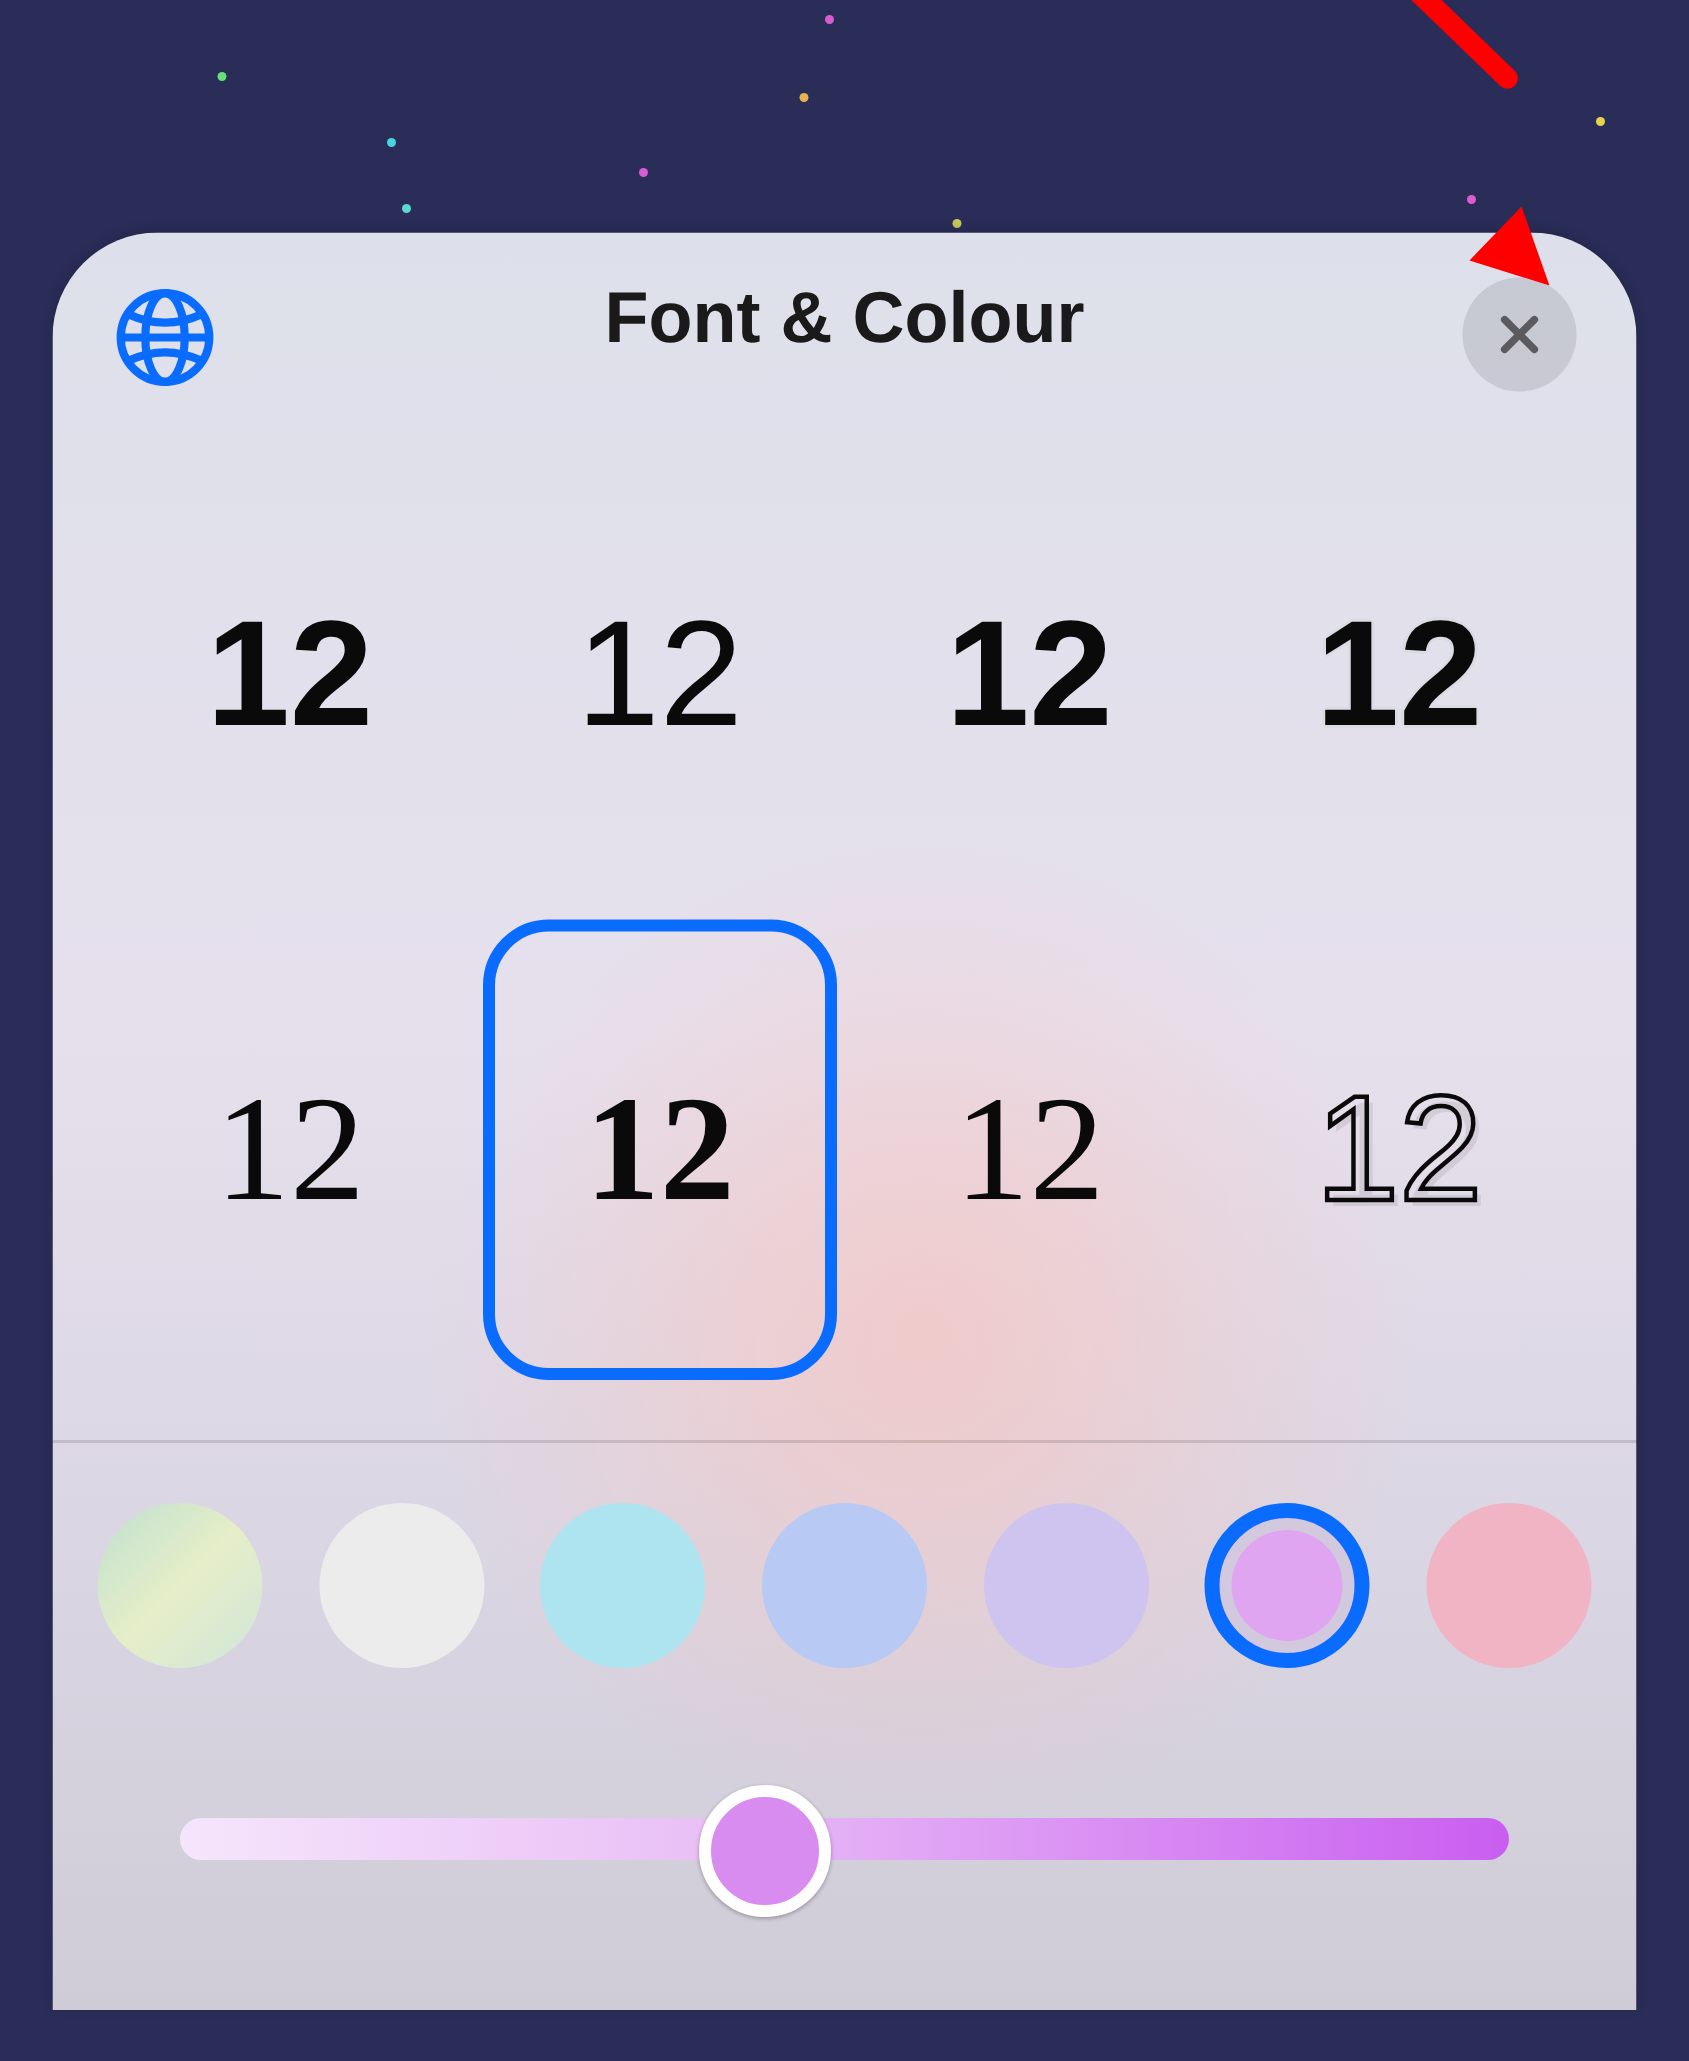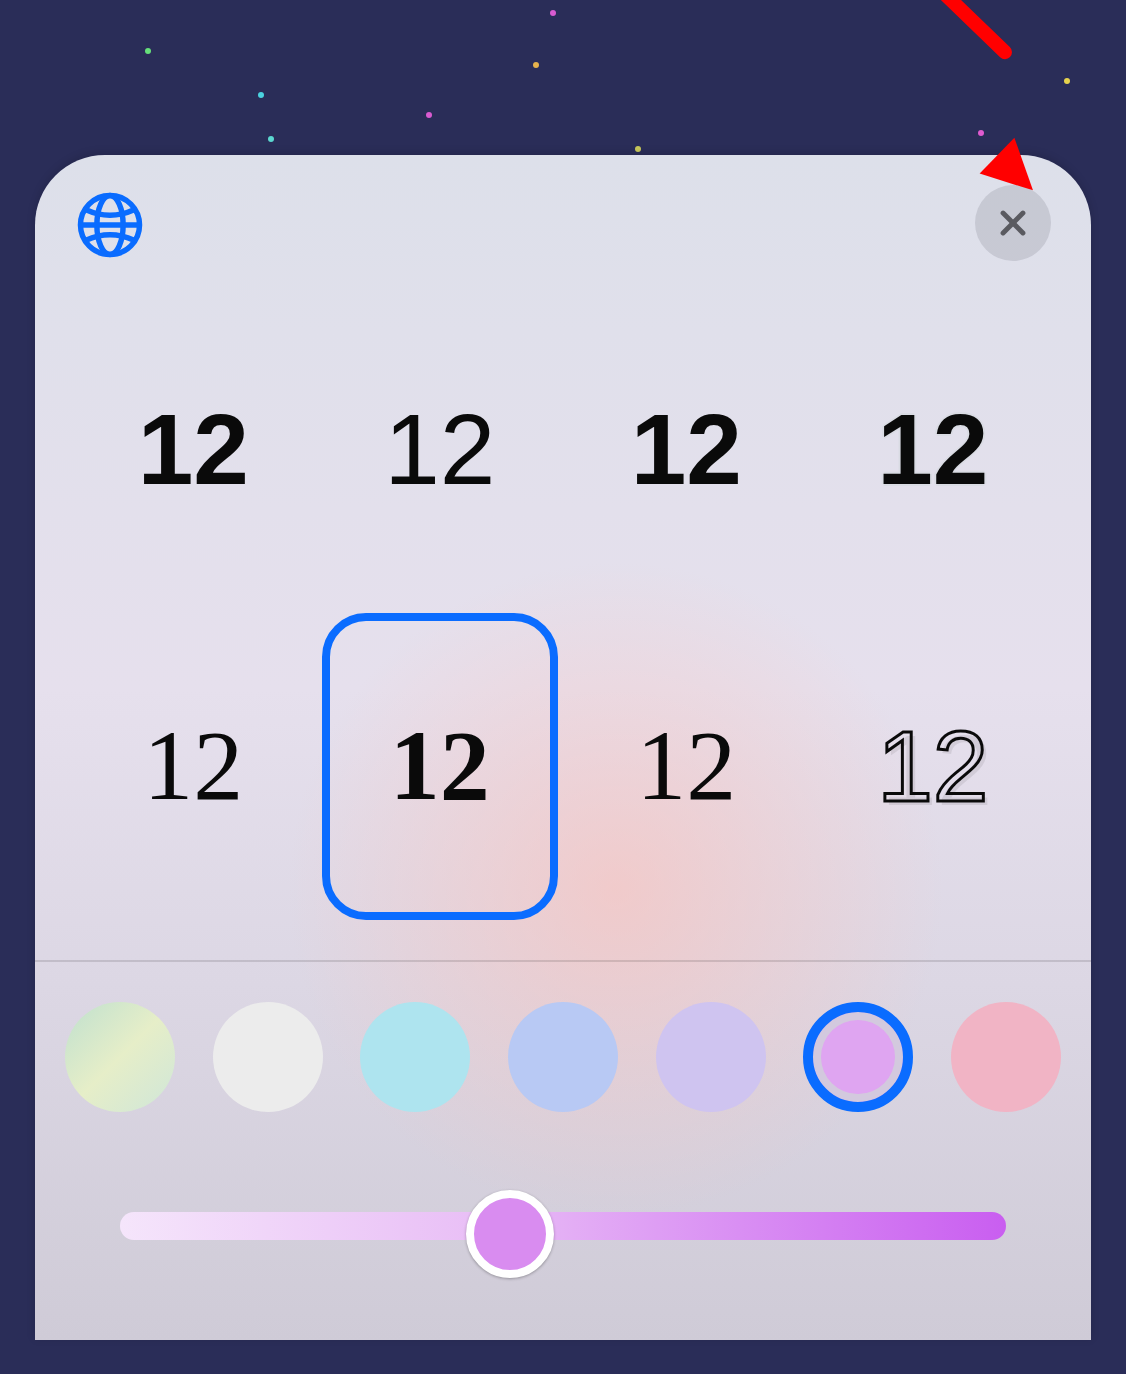--- a/index.html
+++ b/index.html
@@ -72,20 +72,21 @@
     <div class="header">
       <div class="globe">
         <svg viewBox="0 0 64 64">
           <circle cx="32" cy="32" r="27" fill="none" stroke="#0a6cff" stroke-width="5"></circle>
           <ellipse cx="32" cy="32" rx="12" ry="27" fill="none" stroke="#0a6cff" stroke-width="5"></ellipse>
           <line x1="5" y1="32" x2="59" y2="32" stroke="#0a6cff" stroke-width="5"></line>
           <path d="M10 18 Q32 28 54 18" fill="none" stroke="#0a6cff" stroke-width="5"></path>
           <path d="M10 46 Q32 36 54 46" fill="none" stroke="#0a6cff" stroke-width="5"></path>
         </svg>
       </div>
+      <div class="title">Font &amp; Colour</div>
       <div class="close">
         <svg viewBox="0 0 24 24">
           <line x1="5" y1="5" x2="19" y2="19" stroke="#5a5a60" stroke-width="3.5" stroke-linecap="round"></line>
           <line x1="19" y1="5" x2="5" y2="19" stroke="#5a5a60" stroke-width="3.5" stroke-linecap="round"></line>
         </svg>
       </div>
     </div>
 
     <div class="font-grid" id="font-grid">
         <div class="font-option f0">

